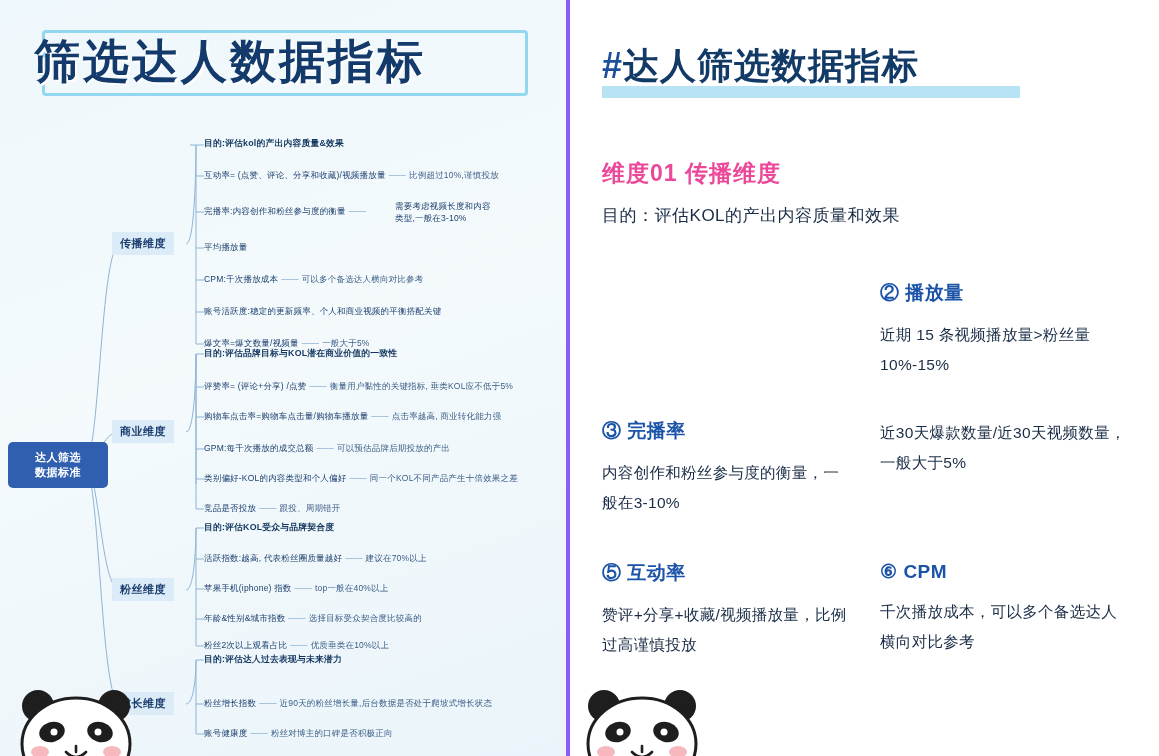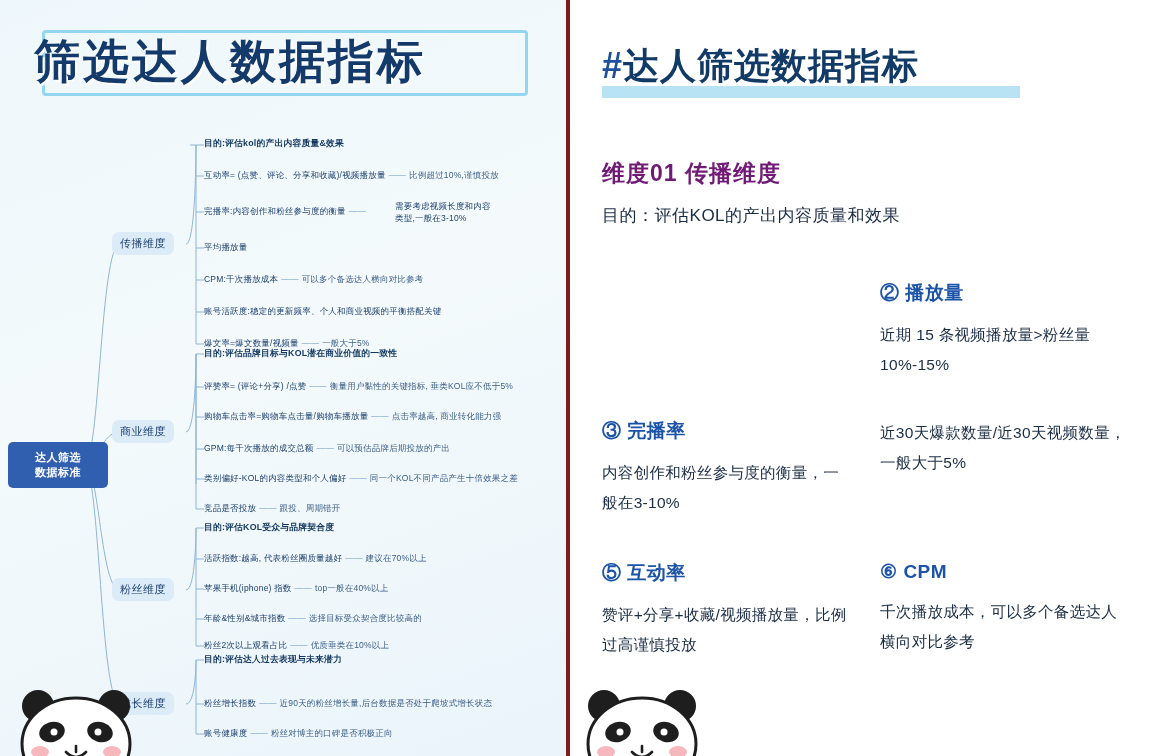--- a/index.html
+++ b/index.html
@@ -87,23 +87,23 @@
     text-align: center;
     padding-top: 8px;
     box-sizing: border-box;
     letter-spacing: 0.5px;
   }
   .root-node div { white-space: nowrap; }
   .branch-node {
     position: absolute;
     background: #dcebf8;
     color: #1c3f6e;
-    border-radius: 7px;
+    border-radius: 0;
     font-size: 11px;
-    font-weight: normal;
+    font-weight: bold;
     padding: 4px 8px;
     white-space: nowrap;
     letter-spacing: 0.5px;
   }
   .leaf {
     position: absolute;
     font-size: 8.5px;
     color: #1c3f6e;
     white-space: nowrap;
     letter-spacing: 0.2px;
@@ -122,21 +122,21 @@
     line-height: 12px;
     letter-spacing: 0.2px;
   }
 
   
   .right-panel {
     position: relative;
     width: 591px;
     height: 756px;
     background: #ffffff;
-    border-left: 4px solid #7f1d1d;
+    border-left: 4px solid #8b5cf6;
   }
   .right-title {
     position: absolute;
     left: 32px;
     top: 42px;
     font-size: 36px;
     font-weight: bold;
     color: #123a66;
     letter-spacing: 1px;
     white-space: nowrap;
@@ -150,21 +150,21 @@
     height: 12px;
     background: #9fd9f2;
     opacity: 0.75;
   }
   .dim-heading {
     position: absolute;
     left: 32px;
     top: 158px;
     font-size: 23px;
     font-weight: bold;
-    color: #701a75;
+    color: #ec4899;
     letter-spacing: 1px;
     white-space: nowrap;
   }
   .dim-purpose {
     position: absolute;
     left: 32px;
     top: 204px;
     font-size: 17px;
     color: #1a2c45;
     letter-spacing: 0.5px;

